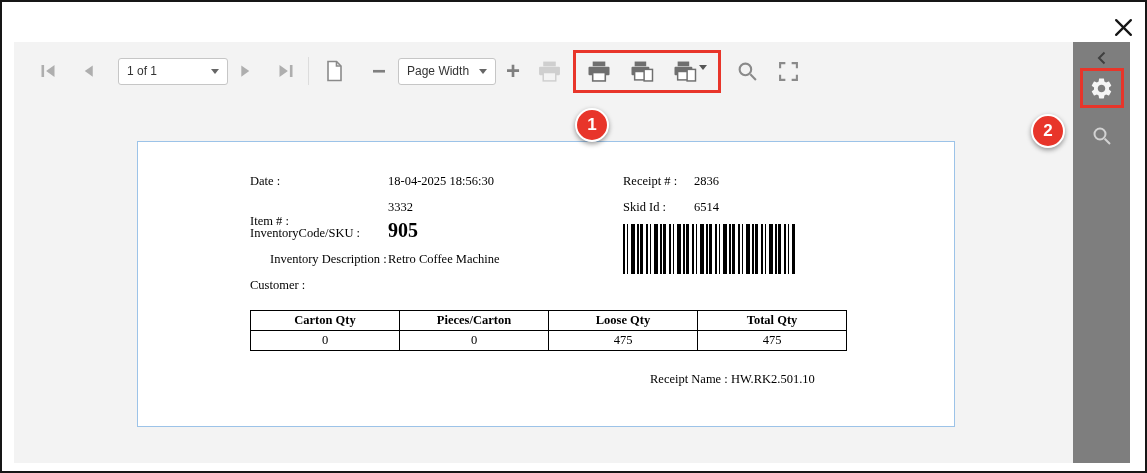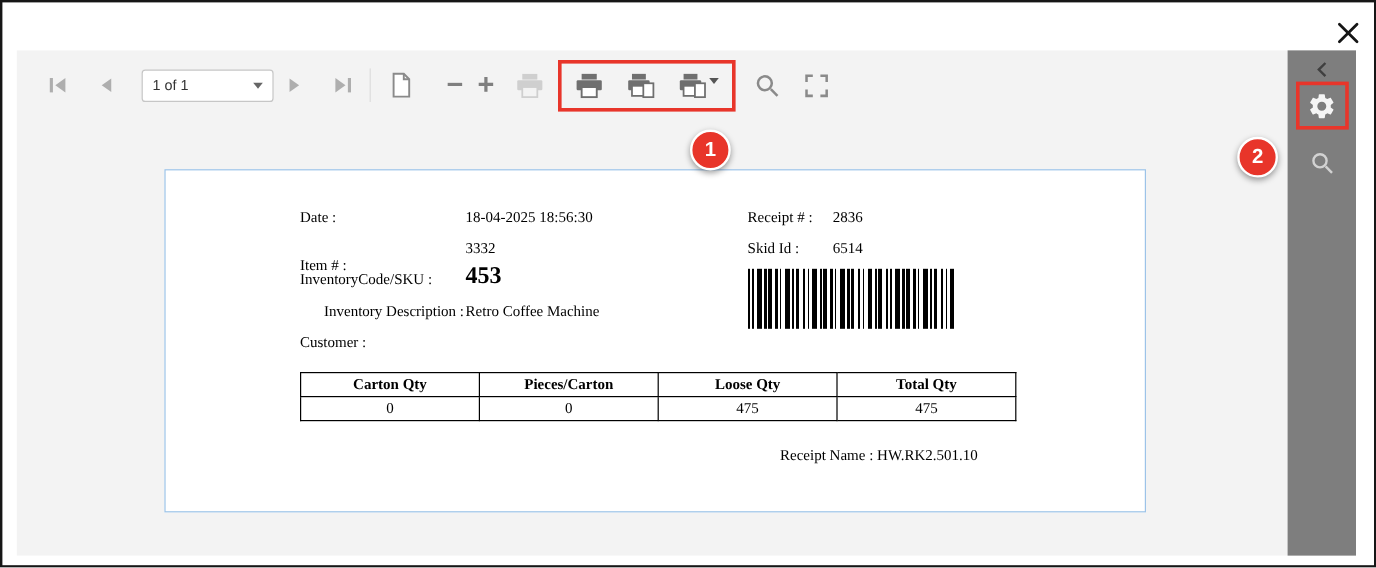--- a/index.html
+++ b/index.html
@@ -110,20 +110,24 @@
 
       <button class="tb-btn mr28">
         <svg width="19" height="22" viewBox="0 0 19 22" fill="#fff" stroke="#8a8a8a" stroke-width="1.6">
           <path d="M3 1.5 H11.5 L16 6 V20.5 H3 Z"></path>
             <path d="M11.5 1.5 V6 H16" fill="none"></path>
         </svg>
       </button>
 
       <button class="tb-btn glyph-btn mr12">−</button>
 
+      <div class="dropdown mr10">
+        <span>Page Width</span>
+        <span class="caret"></span>
+      </div>
 
       <button class="tb-btn glyph-btn mr18">+</button>
 
       <button class="tb-btn mr12">
         <svg width="23" height="21" viewBox="0 0 22 20">
           <rect x="5" y="0.5" width="12" height="4.5" fill="#cfcfcf"></rect>
           <rect x="1" y="5.5" width="20" height="8" rx="1" fill="#cfcfcf"></rect>
           <rect x="5" y="11" width="12" height="8" fill="#f3f3f3" stroke="#cfcfcf" stroke-width="1.4"></rect>
         </svg>
       </button>
@@ -181,21 +185,21 @@
       <div class="fld" style="left:250px; top:32px;">18-04-2025 18:56:30</div>
 
       <div class="fld" style="left:112px; top:72px;">
         <span class="lbl">Item # :</span>
       </div>
       <div class="fld" style="left:250px; top:58px;">3332</div>
 
       <div class="fld" style="left:112px; top:84px;">
         <span class="lbl">InventoryCode/SKU :</span>
       </div>
-      <div class="fld val-big" style="left:250px; top:77px;">453</div>
+      <div class="fld val-big" style="left:250px; top:77px;">905</div>
 
       <div class="fld" style="left:112px; top:110px;margin-left:20px;">
         <span class="lbl">Inventory Description :</span>
       </div>
       <div class="fld" style="left:250px; top:110px;">Retro Coffee Machine</div>
 
       <div class="fld" style="left:112px; top:136px;">
         <span class="lbl">Customer :</span>
         <span></span>
       </div>

